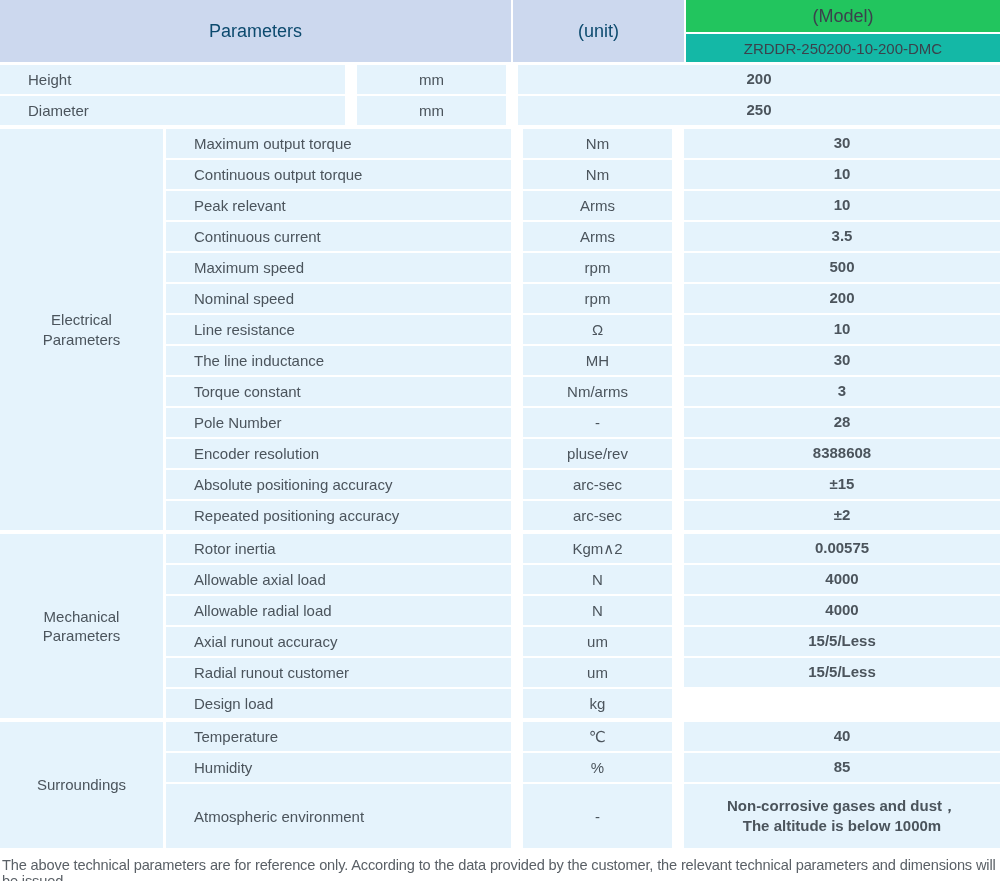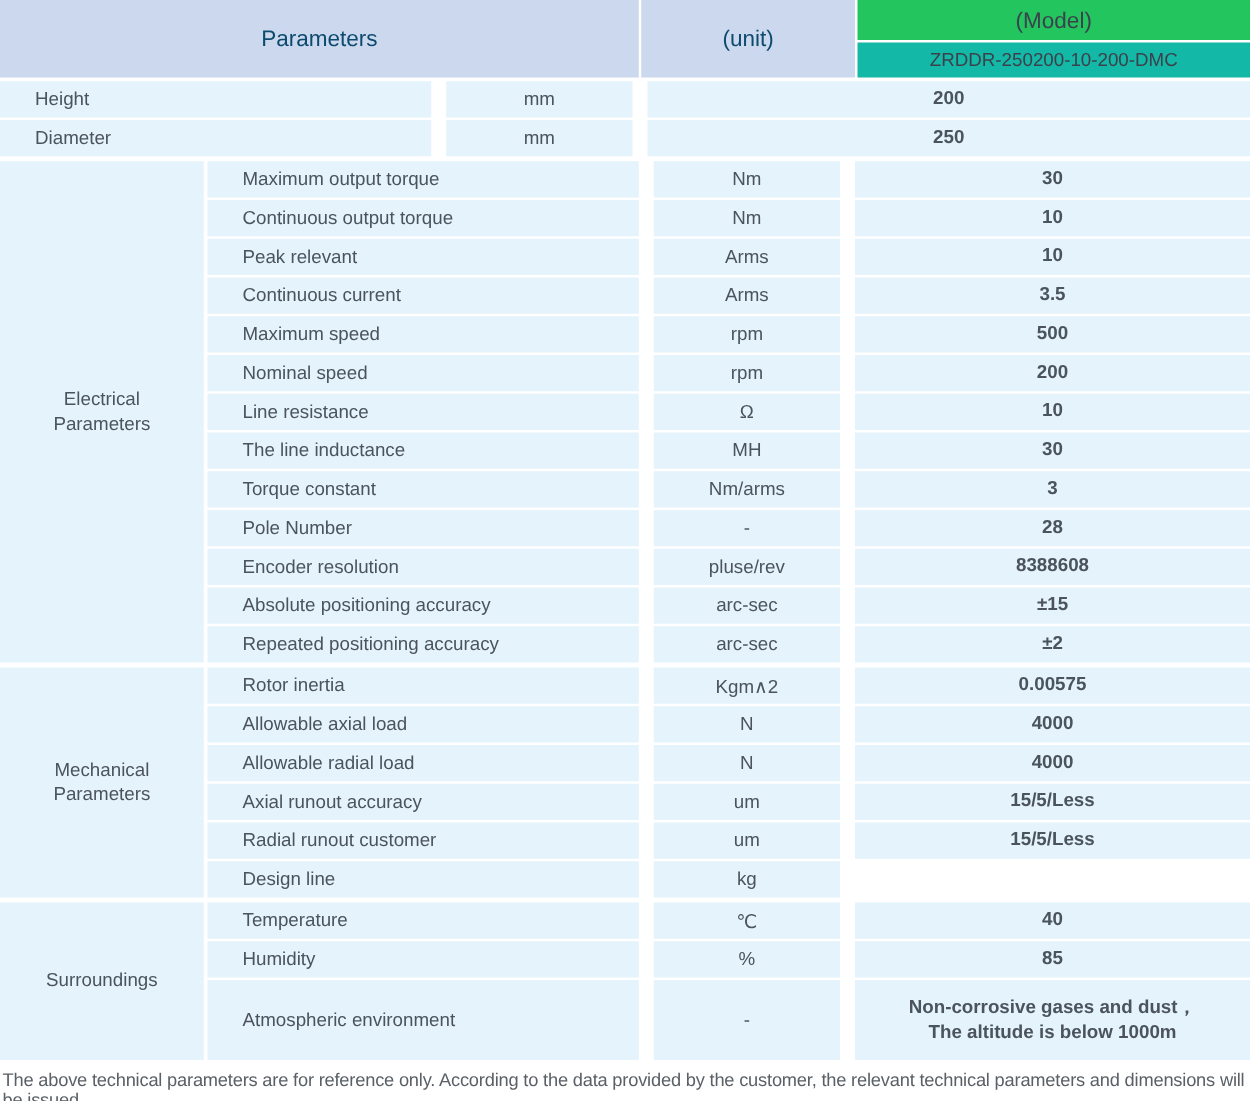--- a/index.html
+++ b/index.html
@@ -194,21 +194,21 @@
     <div class="cell value">15/5/Less</div>
   </div>
 
   <div class="row">
     <div class="cell param">Radial runout customer</div>
     <div class="cell unit">um</div>
     <div class="cell value">15/5/Less</div>
   </div>
 
   <div class="row">
-    <div class="cell param">Design line</div>
+    <div class="cell param">Design load</div>
     <div class="cell unit">kg</div>
   </div>
 </div>
   </div>
 
   <div class="group">
     <div class="cat">
           <span class="cat-label">Surroundings</span>
         </div>
     <div class="rows">

